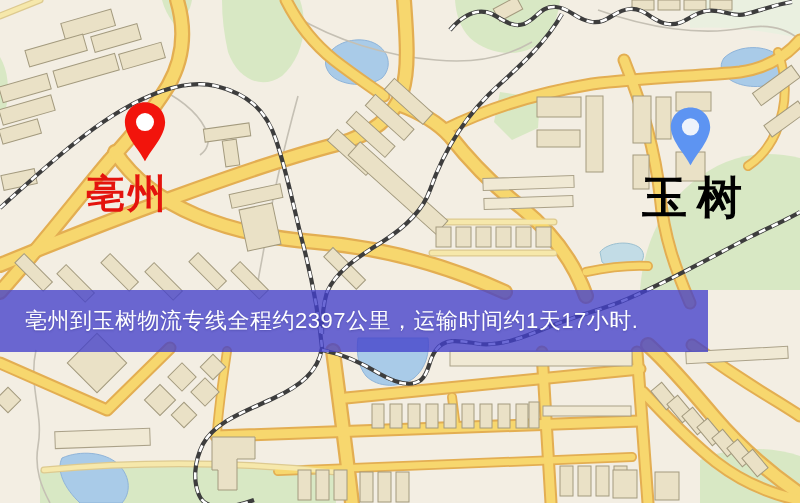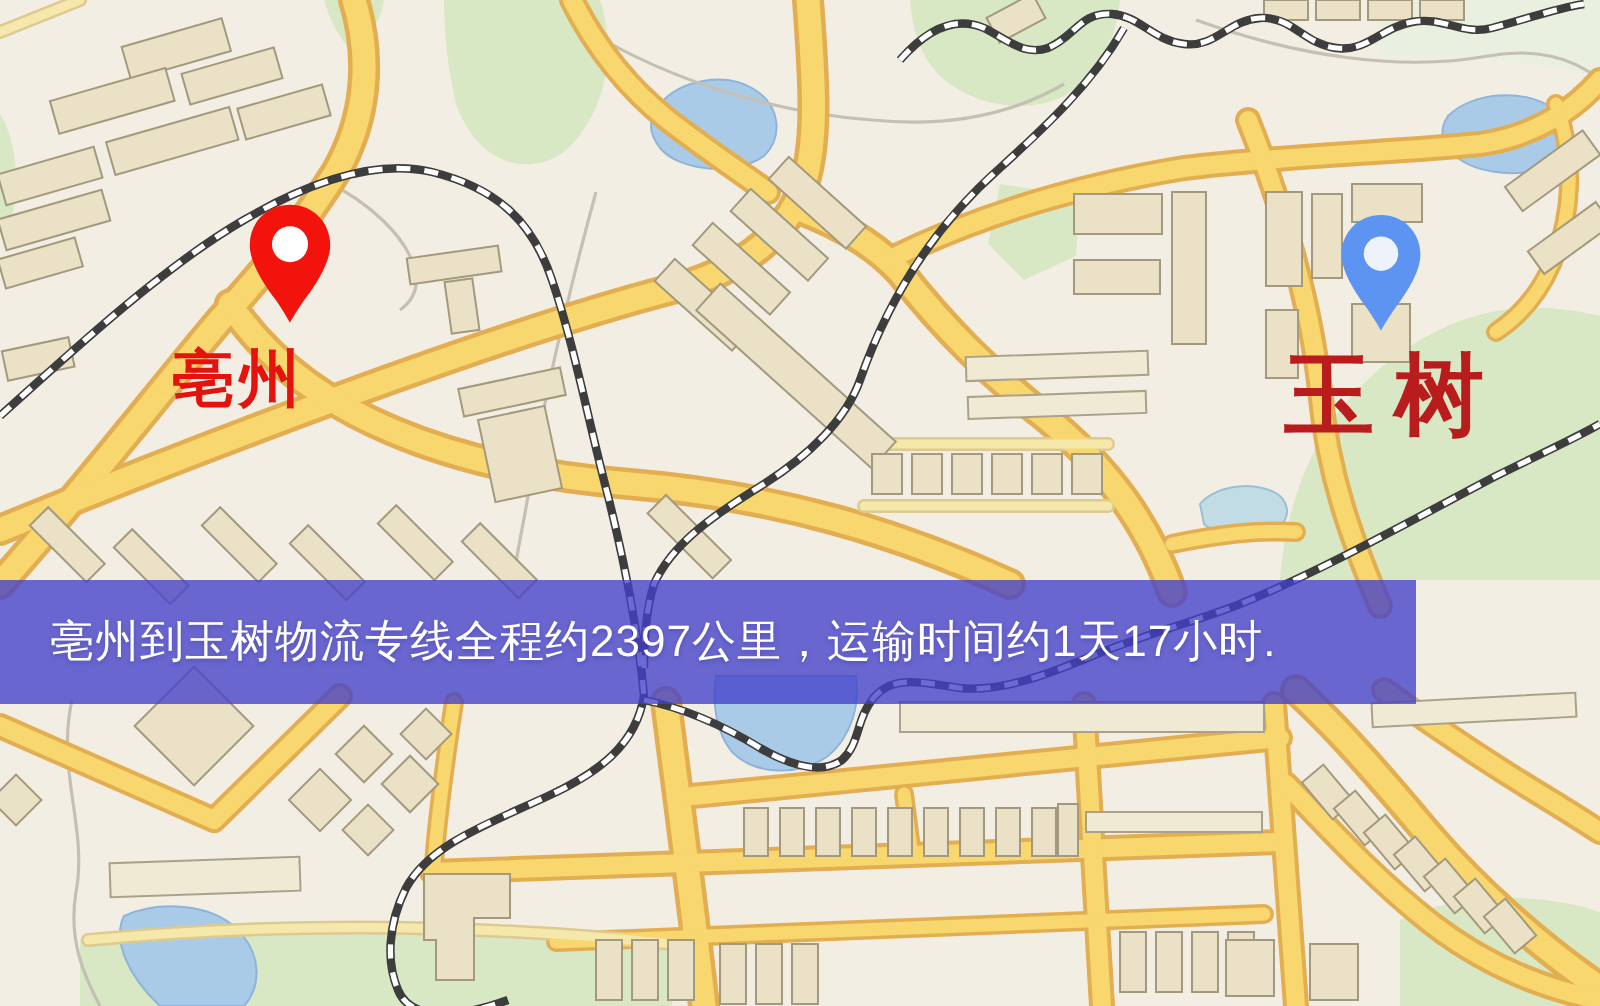--- a/index.html
+++ b/index.html
@@ -25,22 +25,22 @@
   .bld2{fill:#f0e9d4;stroke:#aaa188;stroke-width:1px;}
   .park{fill:#d8e8c4;}
   .park-faint{fill:#eaf0e0;}
   .water{fill:#a9cbe8;stroke:#8fb4d9;stroke-width:1px;}
   .water-teal{fill:#c2dce6;stroke:#9cc0d0;stroke-width:1px;}
   .stream{fill:none;stroke:#c5c0b4;stroke-width:1.6px;}
 
   .pin{position:absolute;}
   .map-label{position:absolute;font-family:"Liberation Serif","DejaVu Serif",serif;
              font-weight:bold;white-space:nowrap;line-height:1;}
-  .label-origin{left:86px;top:174px;font-size:31px;letter-spacing:2px;color:#e4130d;}
-  .label-destination{left:642px;top:176px;font-size:45px;letter-spacing:10px;color:#b91c1c;}
+  .label-origin{left:86px;top:174px;font-size:39px;letter-spacing:2px;color:#e4130d;}
+  .label-destination{left:642px;top:176px;font-size:45px;letter-spacing:10px;color:#000000;}
 
   .banner{position:absolute;left:0;top:290px;width:708px;height:62px;
           background:rgba(67,64,203,0.78);display:flex;align-items:center;}
   .banner span{padding-left:25px;color:#ffffff;font-size:22px;letter-spacing:0.5px;
                text-shadow:0 1px 2px rgba(40,40,120,0.35);white-space:nowrap;}
 </style>
 </head>
 <body>
 
 <div class="stage">

